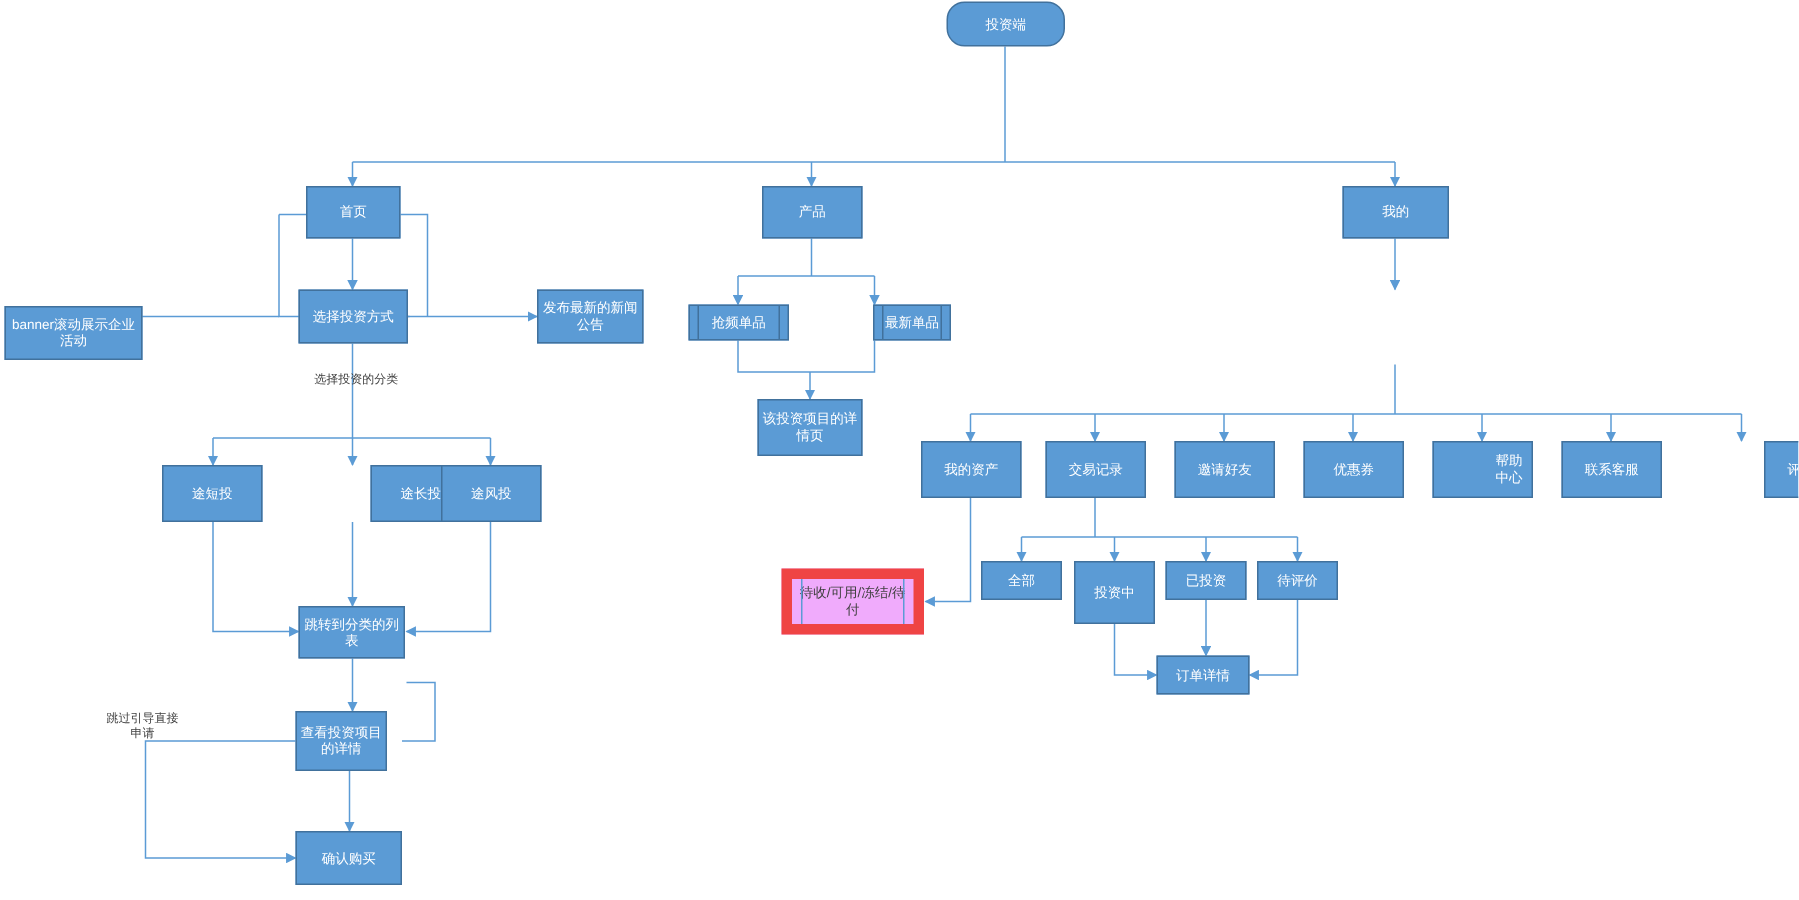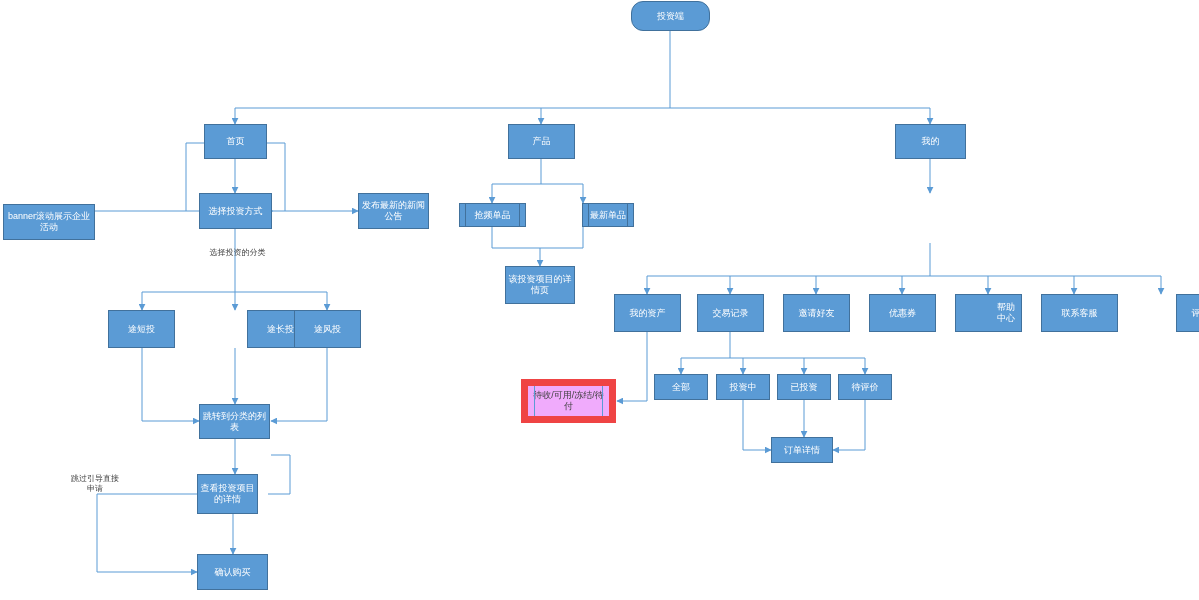--- a/index.html
+++ b/index.html
@@ -238,37 +238,37 @@
   </div>
 
   <div class="node" style="left:869px;top:294px;width:67px;height:38px;">
     <span>优惠券</span>
   </div>
 
   <div class="node" style="left:955px;top:294px;width:67px;height:38px;padding-left:37px;">
     <span>帮助中心</span>
   </div>
 
-  <div class="node" style="left:1041px;top:294px;width:77px;height:38px;">
+  <div class="node" style="left:1041px;top:294px;width:67px;height:38px;">
     <span>联系客服</span>
   </div>
 
   <div class="node" style="left:1128px;top:294px;width:67px;height:38px;margin-left:48px;">
     <span>评价我们</span>
   </div>
 
   <div class="node" style="left:199px;top:404px;width:71px;height:35px;">
     <span>跳转到分类的列表</span>
   </div>
 
   <div class="node" style="left:654px;top:374px;width:54px;height:26px;">
     <span>全部</span>
   </div>
 
-  <div class="node" style="left:716px;top:374px;width:54px;height:26px;justify-content:center;">
+  <div class="node" style="left:716px;top:374px;width:54px;height:42px;justify-content:center;">
     <span>投资中</span>
   </div>
 
   <div class="node" style="left:777px;top:374px;width:54px;height:26px;">
     <span>已投资</span>
   </div>
 
   <div class="node" style="left:838px;top:374px;width:54px;height:26px;">
     <span>待评价</span>
   </div>

